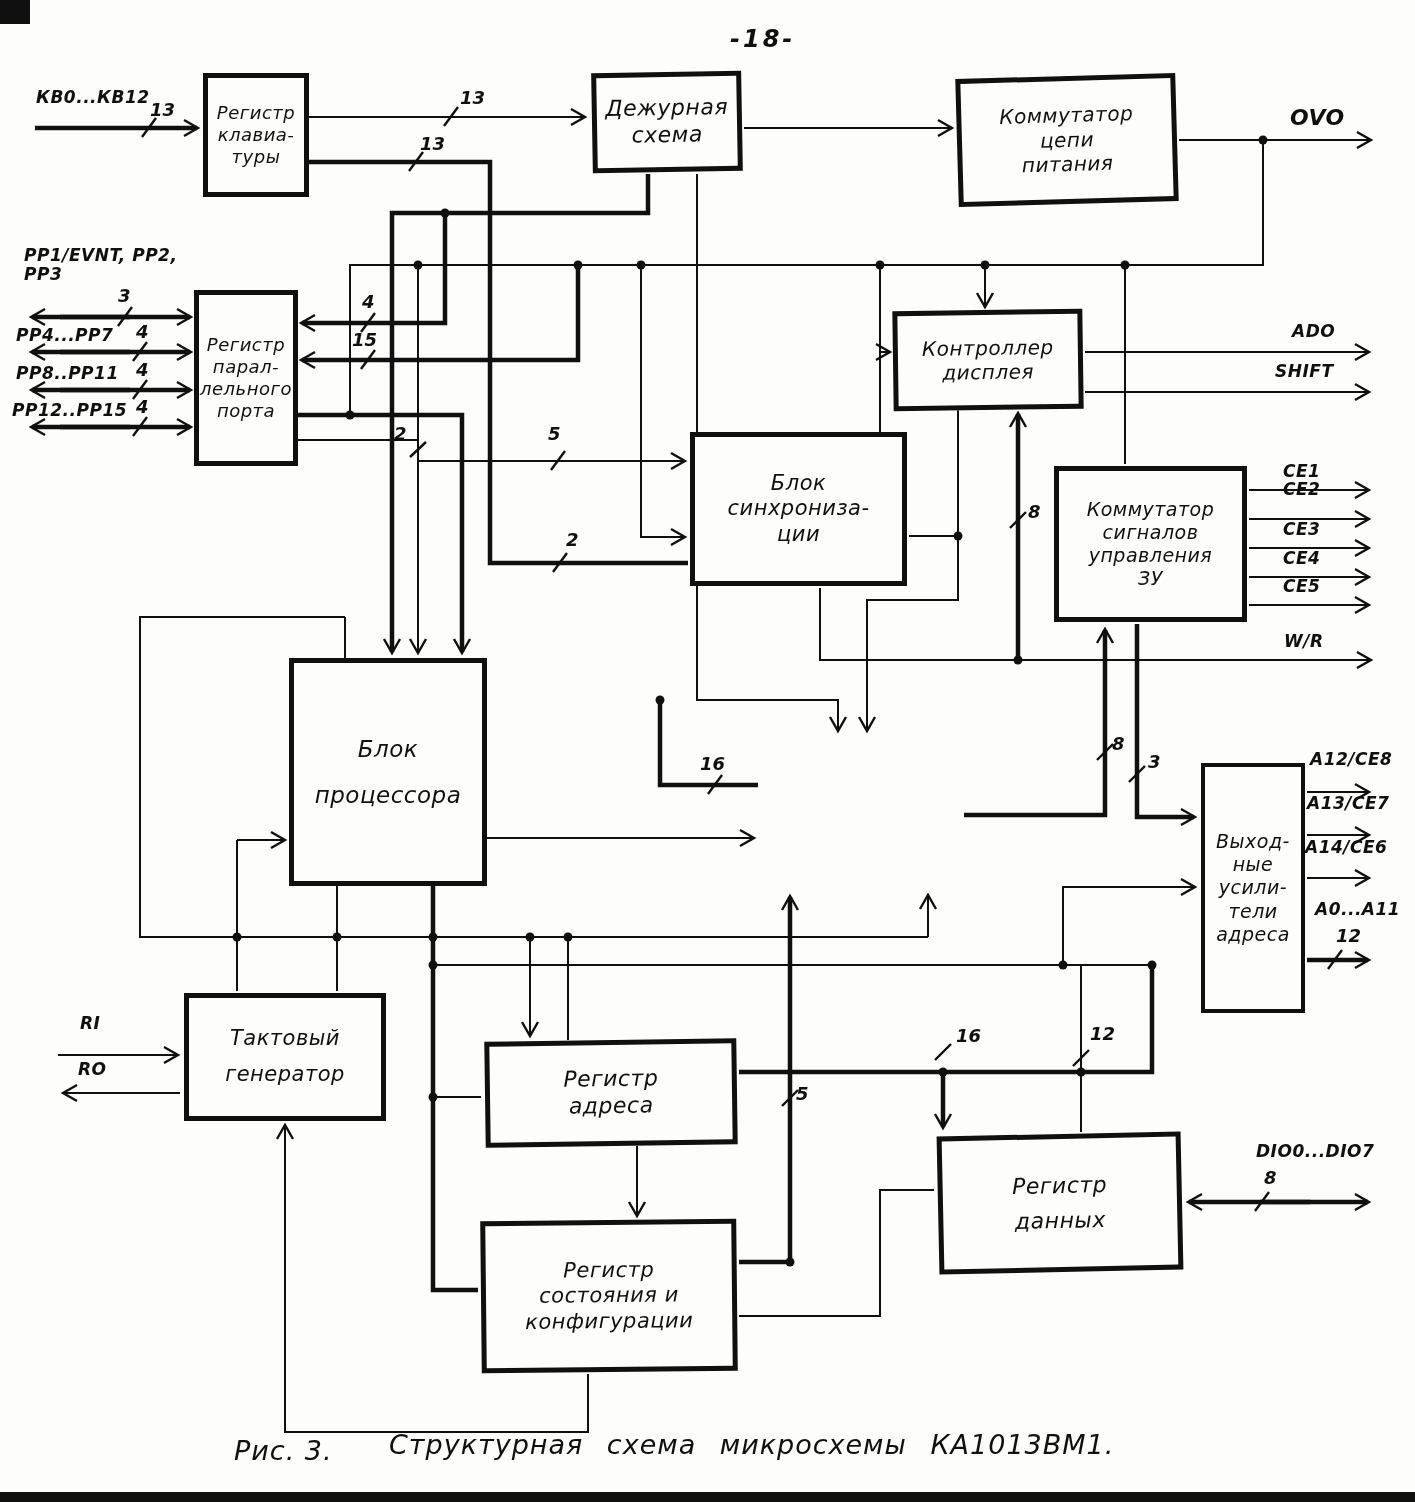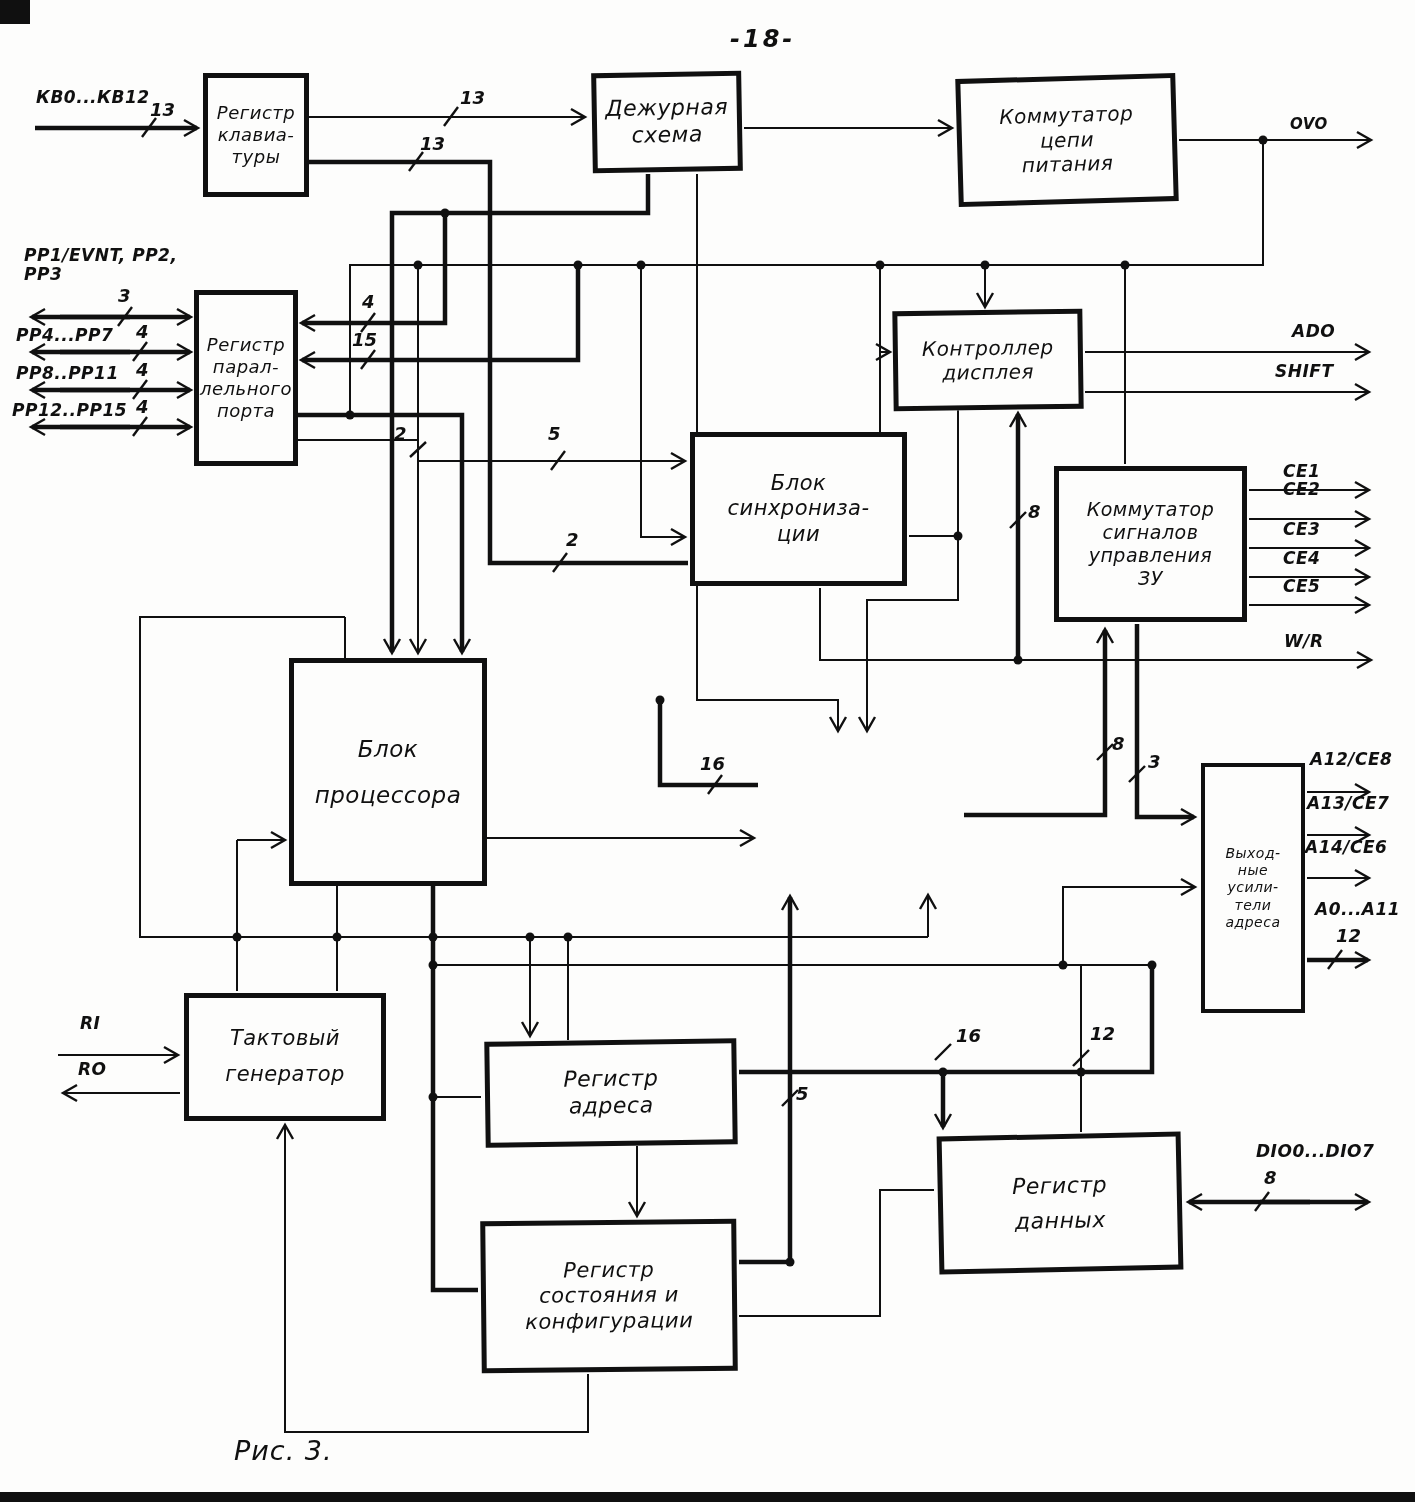--- a/index.html
+++ b/index.html
@@ -176,21 +176,21 @@
 дисплея</div>
   <div class="blk hv" style="left:690px;top:432px;width:207px;height:144px;font-size:21px;">Блок
 синхрониза-
 ции</div>
   <div class="blk hv" style="left:1054px;top:466px;width:183px;height:146px;font-size:19px;">Коммутатор
 сигналов
 управления
 ЗУ</div>
   <div class="blk hv" style="left:289px;top:658px;width:188px;height:218px;font-size:23px;line-height:2;">Блок
 процессора</div>
-  <div class="blk" style="left:1201px;top:763px;width:96px;height:242px;font-size:14px;font-style:italic;">Выход-
+  <div class="blk" style="left:1201px;top:763px;width:96px;height:242px;font-size:19px;font-style:italic;">Выход-
 ные
 усили-
 тели
 адреса</div>
   <div class="blk hv" style="left:184px;top:993px;width:192px;height:118px;font-size:21px;line-height:1.7;">Тактовый
 генератор</div>
   <div class="blk hv" style="left:485px;top:1040px;width:242px;height:96px;font-size:22px;transform:rotate(-0.8deg);">Регистр
 адреса</div>
   <div class="blk hv" style="left:481px;top:1220px;width:246px;height:142px;font-size:21px;transform:rotate(-0.6deg);">Регистр
 состояния и
@@ -221,35 +221,36 @@
   <div class="lbl bw" style="left:1028px;top:502px;">8</div>
   <div class="lbl bw" style="left:1112px;top:734px;">8</div>
   <div class="lbl bw" style="left:1148px;top:752px;">3</div>
   <div class="lbl bw" style="left:700px;top:754px;">16</div>
   <div class="lbl bw" style="left:956px;top:1026px;">16</div>
   <div class="lbl bw" style="left:1090px;top:1024px;">12</div>
   <div class="lbl bw" style="left:796px;top:1084px;">5</div>
   <div class="lbl bw" style="left:1336px;top:926px;">12</div>
   <div class="lbl bw" style="left:1264px;top:1168px;">8</div>
 
-  <div class="lbl sig" style="left:1290px;top:116px;font-size:15px;">OVO</div>
+  <div class="lbl sig" style="left:1290px;top:106px;font-size:22px;">OVO</div>
   <div class="lbl sig" style="left:1292px;top:322px;">ADO</div>
   <div class="lbl sig" style="left:1275px;top:362px;">SHIFT</div>
   <div class="lbl sig" style="left:1283px;top:462px;">CE1</div>
   <div class="lbl sig" style="left:1283px;top:480px;">CE2</div>
   <div class="lbl sig" style="left:1283px;top:520px;">CE3</div>
   <div class="lbl sig" style="left:1283px;top:549px;">CE4</div>
   <div class="lbl sig" style="left:1283px;top:577px;">CE5</div>
   <div class="lbl sig" style="left:1284px;top:632px;">W/R</div>
   <div class="lbl sig" style="left:1310px;top:750px;">A12/CE8</div>
   <div class="lbl sig" style="left:1307px;top:794px;">A13/CE7</div>
   <div class="lbl sig" style="left:1305px;top:838px;text-align:center;">A14/CE6</div>
   <div class="lbl sig" style="left:1315px;top:900px;">A0...A11</div>
   <div class="lbl sig" style="left:80px;top:1014px;">RI</div>
   <div class="lbl sig" style="left:78px;top:1060px;">RO</div>
   <div class="lbl sig" style="left:1256px;top:1142px;">DIO0...DIO7</div>
 
   <div class="lbl pgnum" style="left:730px;top:8px;margin-top:18px;">-18-</div>
   <div class="lbl cap" style="left:205px;top:1436px;">Рис. 3.</div>
+  <div class="lbl cap" style="left:360px;top:1430px;word-spacing:14px;">Структурная схема микросхемы КА1013ВМ1.</div>
 
   <div class="artifact" style="left:0;top:0;width:30px;height:24px;"></div>
   <div class="artifact" style="left:0;top:1492px;width:1415px;height:10px;"></div>
 </div>
 
 </body></html>

